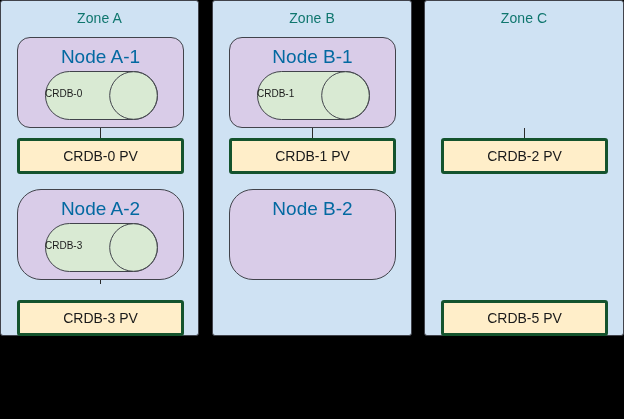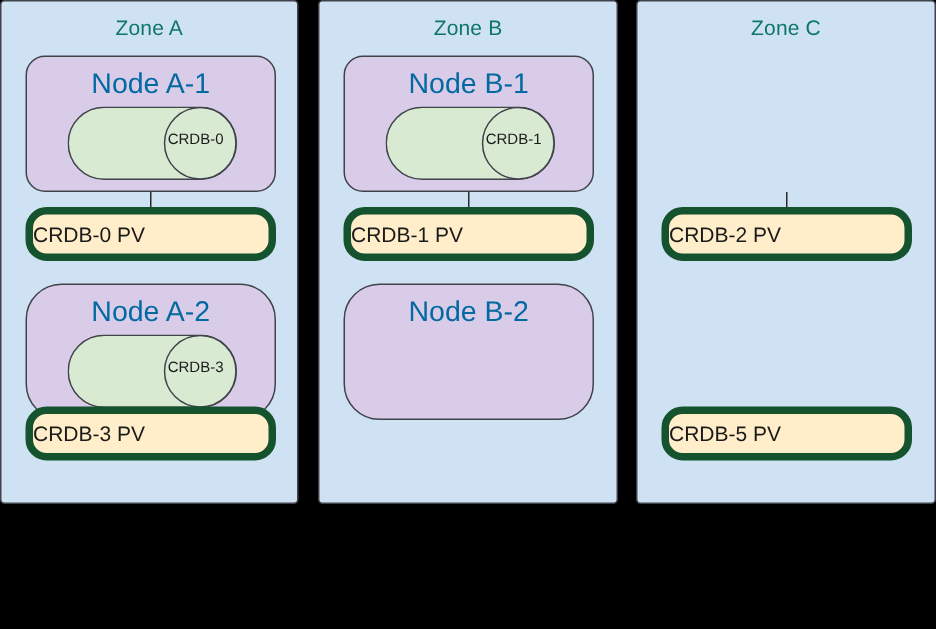--- a/index.html
+++ b/index.html
@@ -76,45 +76,45 @@
     top: 33px;
   }
   .cyl-body {
     position: absolute;
     left: 0; top: 0;
     width: 113px;
     height: 49px;
   }
   .cyl-label {
     position: absolute;
-    left: 16px;
+    left: 0;
     top: 17px;
     width: 88px;
-    text-align: right;
+    text-align: left;
     font-size: 10px;
     color: #1a1a1a;
   }
 
   
   .pv {
     position: absolute;
     background: #ffeec9;
-    border: 5px solid #14532d;
-    border-radius: 14px;
+    border: 3px solid #14532d;
+    border-radius: 3px;
     box-sizing: border-box;
     display: flex;
     align-items: center;
-    justify-content: flex-start;
+    justify-content: center;
   }
   .pv-label {
     font-size: 14px;
     color: #1a1a1a;
   }
   .pv-row1 { top: 137px; height: 36px; }
-  .pv-row2 { top: 270px; height: 36px; }
+  .pv-row2 { top: 299px; height: 36px; }
   .pv-w    { left: 16px; width: 167px; }
 
   
   .connector {
     position: absolute;
     width: 1px;
     background: #2b2b2b;
   }
 </style>
 </head>

